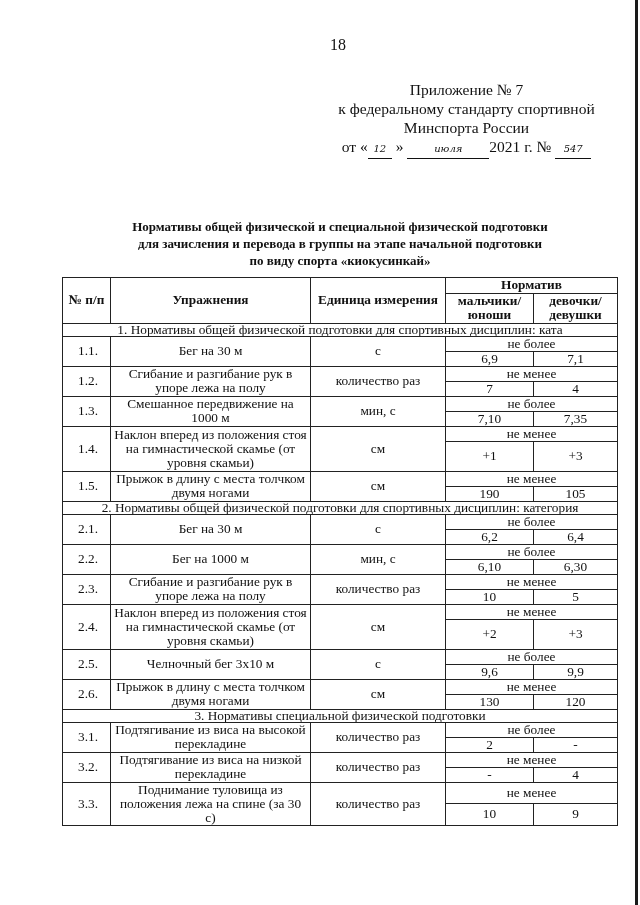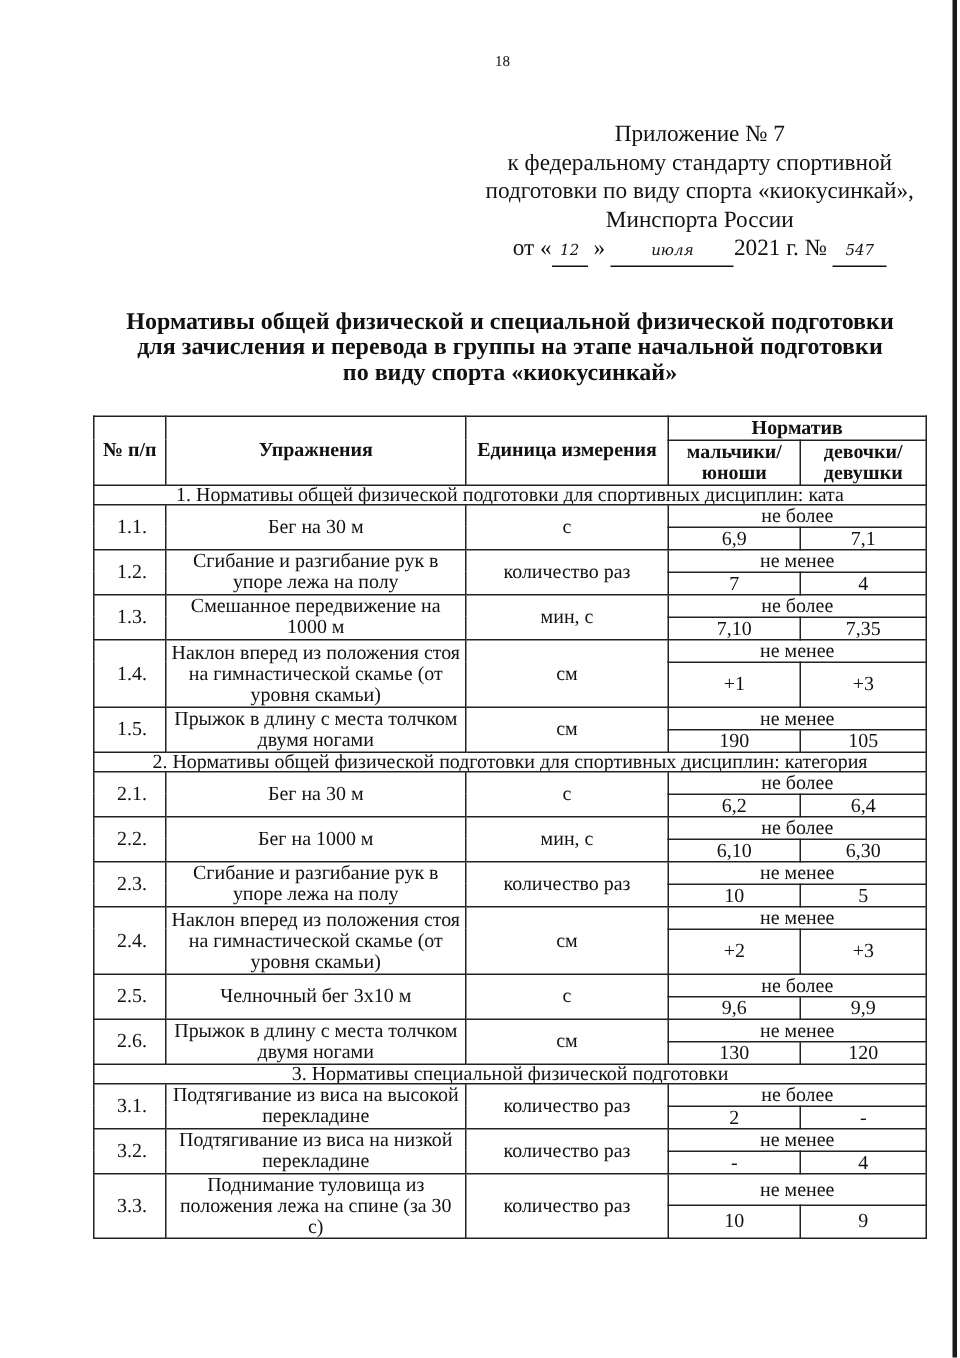--- a/index.html
+++ b/index.html
@@ -1,28 +1,28 @@
 <!DOCTYPE html>
 <html><head>
 <meta charset="utf-8">
 <style>
   html, body { margin: 0; padding: 0; }
   body {
     width: 640px; height: 905px; background: #ffffff; position: relative; overflow: hidden;
     font-family: "Liberation Serif", "DejaVu Serif", serif; color: #111;
   }
   .right-edge { position: absolute; left: 635px; top: 0; width: 3px; height: 905px; background: #1a1a1a; }
-  .page-num { position: absolute; left: 330px; top: 36px; font-size: 10px; }
+  .page-num { position: absolute; left: 330px; top: 36px; font-size: 16px; }
   .appendix { position: absolute; left: 304px; top: 80px; width: 325px; text-align: center; font-size: 15.5px; line-height: 19px; }
   .appendix .line { display: block; white-space: nowrap; }
   .hw { font-family: "DejaVu Serif", serif; font-style: italic; font-size: 10px; border-bottom: 1px solid #111; display: inline-block; text-align: center; }
   .hw.day { width: 24px; }
   .hw.month { width: 82px; }
   .hw.num { width: 36px; }
-  .title { position: absolute; left: 70px; top: 206px; width: 540px; text-align: center; font-weight: bold; font-size: 16px; line-height: 17px; }
+  .title { position: absolute; left: 70px; top: 218px; width: 540px; text-align: center; font-weight: bold; font-size: 13px; line-height: 17px; }
   .title .line { display: block; white-space: nowrap; }
 
   table.norms {
     position: absolute; left: 62px; top: 277px; border-collapse: collapse; table-layout: fixed;
     font-size: 13.3px; line-height: 14.5px;
   }
   table.norms td, table.norms th {
     border: 1px solid #222; padding: 0 3px; text-align: center; vertical-align: middle; font-weight: normal;
     overflow: hidden;
   }
@@ -35,21 +35,20 @@
 </head>
 <body>
 
 <div class="right-edge"></div>
 
 <div class="page-num">18</div>
 
 <div class="appendix">
   <span class="line">Приложение № 7</span>
   <span class="line">к федеральному стандарту спортивной</span>
-  <span class="line">подготовки по виду спорта «киокусинкай»,</span>
   <span class="line">Минспорта России</span>
   <span class="line">
     <span>от «</span><span class="hw day">12</span>
     <span>»</span>
     <span class="hw month">июля</span><span>2021 г. №</span>
     <span class="hw num">547</span>
   </span>
 </div>
 
 <div class="title">

